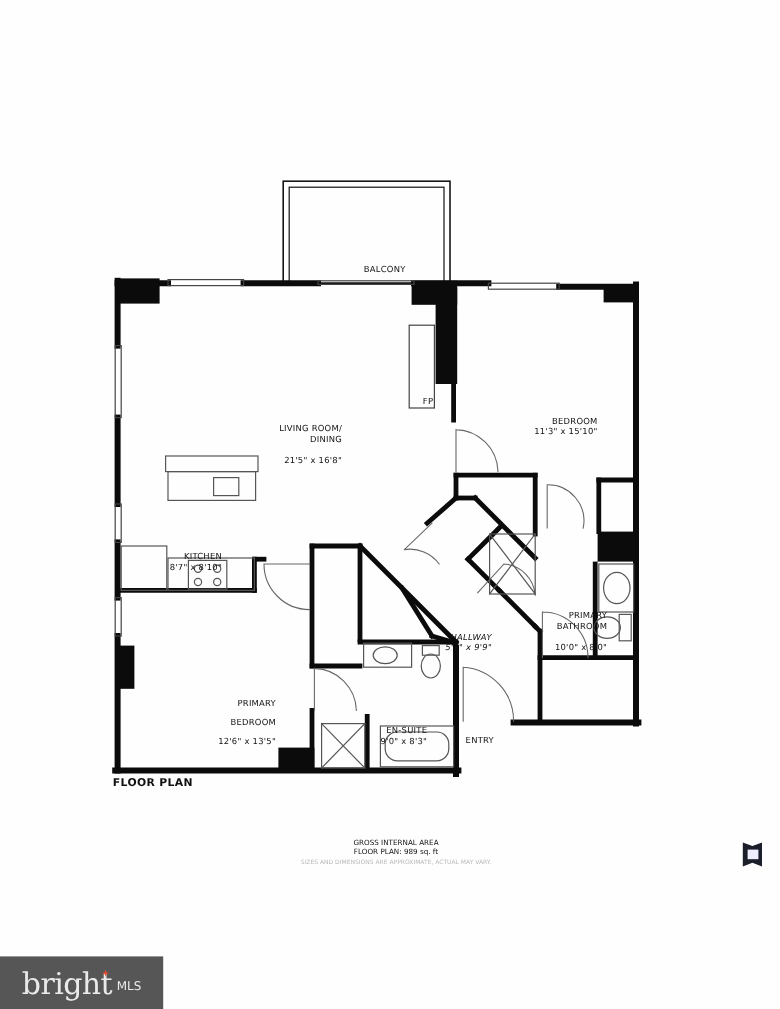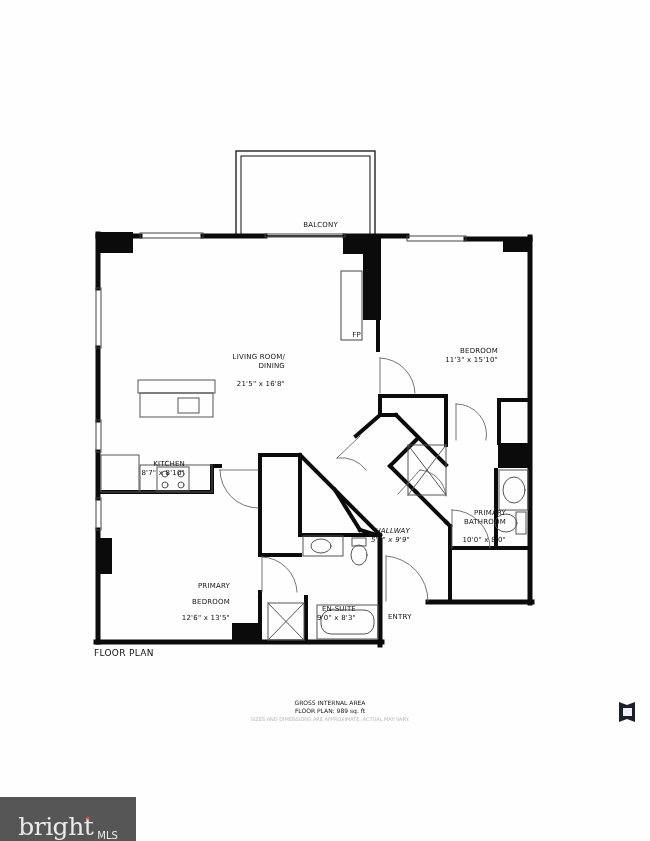--- a/index.html
+++ b/index.html
@@ -1,22 +1,22 @@
 <!DOCTYPE html>
 <html><head>
 <meta charset="utf-8">
 <style>
   html, body { margin: 0; padding: 0; background: #fefefe; }
   body { width: 650px; height: 841px; position: relative; overflow: hidden; font-family: "Liberation Sans", sans-serif; }
   #plan { position: absolute; left: 0; top: 0; width: 650px; height: 841px; }
   .lbl { position: absolute; font-family: "DejaVu Sans", sans-serif; font-size: 7px; color: #111; text-align: right; line-height: 9px; letter-spacing: 0.2px; margin-top: 33px; }
-  .fp-title { position: absolute; left: 94px; top: 648px; font-family: "DejaVu Sans", sans-serif; font-size: 9px; color: #111; letter-spacing: 0.3px; }
+  .fp-title { position: absolute; left: 94px; top: 648px; font-family: "DejaVu Sans", sans-serif; font-size: 9px; color: #111; letter-spacing: 0.3px; font-weight: bold; }
   .gia { position: absolute; left: 200px; top: 699px; width: 260px; text-align: center; font-family: "DejaVu Sans", sans-serif; font-size: 6px; line-height: 8px; color: #111; }
   .gia .note { color: #b8b8b8; font-size: 5px; }
-  .bright { position: absolute; left: 0; top: 797px; width: 136px; height: 44px; background: #565656; display: flex; align-items: flex-end; justify-content: center; }
+  .bright { position: absolute; left: 0; top: 797px; width: 136px; height: 44px; background: #565656; display: flex; align-items: center; justify-content: center; }
   .bright .b1 { font-family: "DejaVu Serif", serif; font-size: 25px; color: #eaeaea; letter-spacing: -0.5px; position: relative; }
   .bright .b2 { font-family: "DejaVu Sans", sans-serif; font-size: 10px; color: #eaeaea; margin-left: 4px; margin-top: 6px; }
   .bright .spark { position: absolute; right: 2px; top: 3px; width: 6px; height: 6px; }
   .brand-logo { position: absolute; left: 617px; top: 700px; width: 20px; height: 24px; }
 </style>
 </head>
 <body>
 
 <svg id="plan" viewBox="0 0 650 841" xmlns="http://www.w3.org/2000/svg">
   <g fill="none" stroke="#111" stroke-linecap="square">

